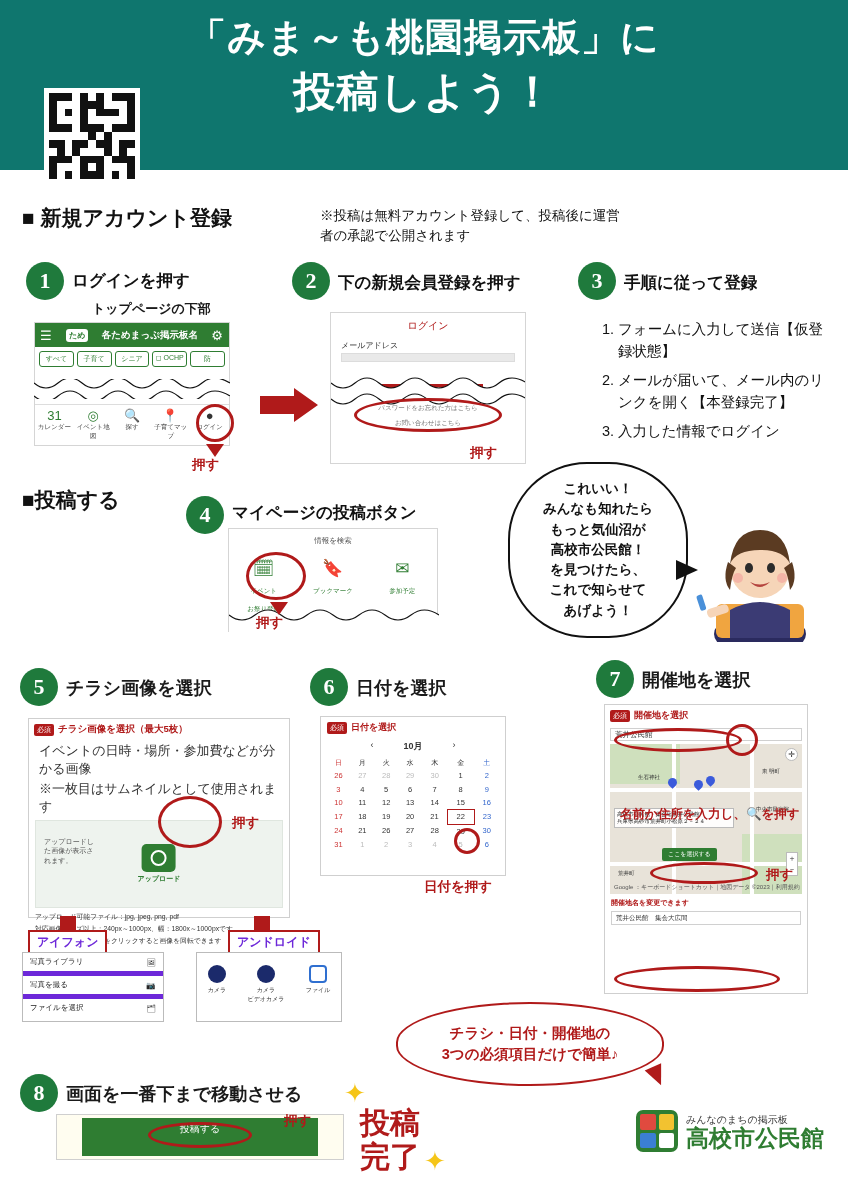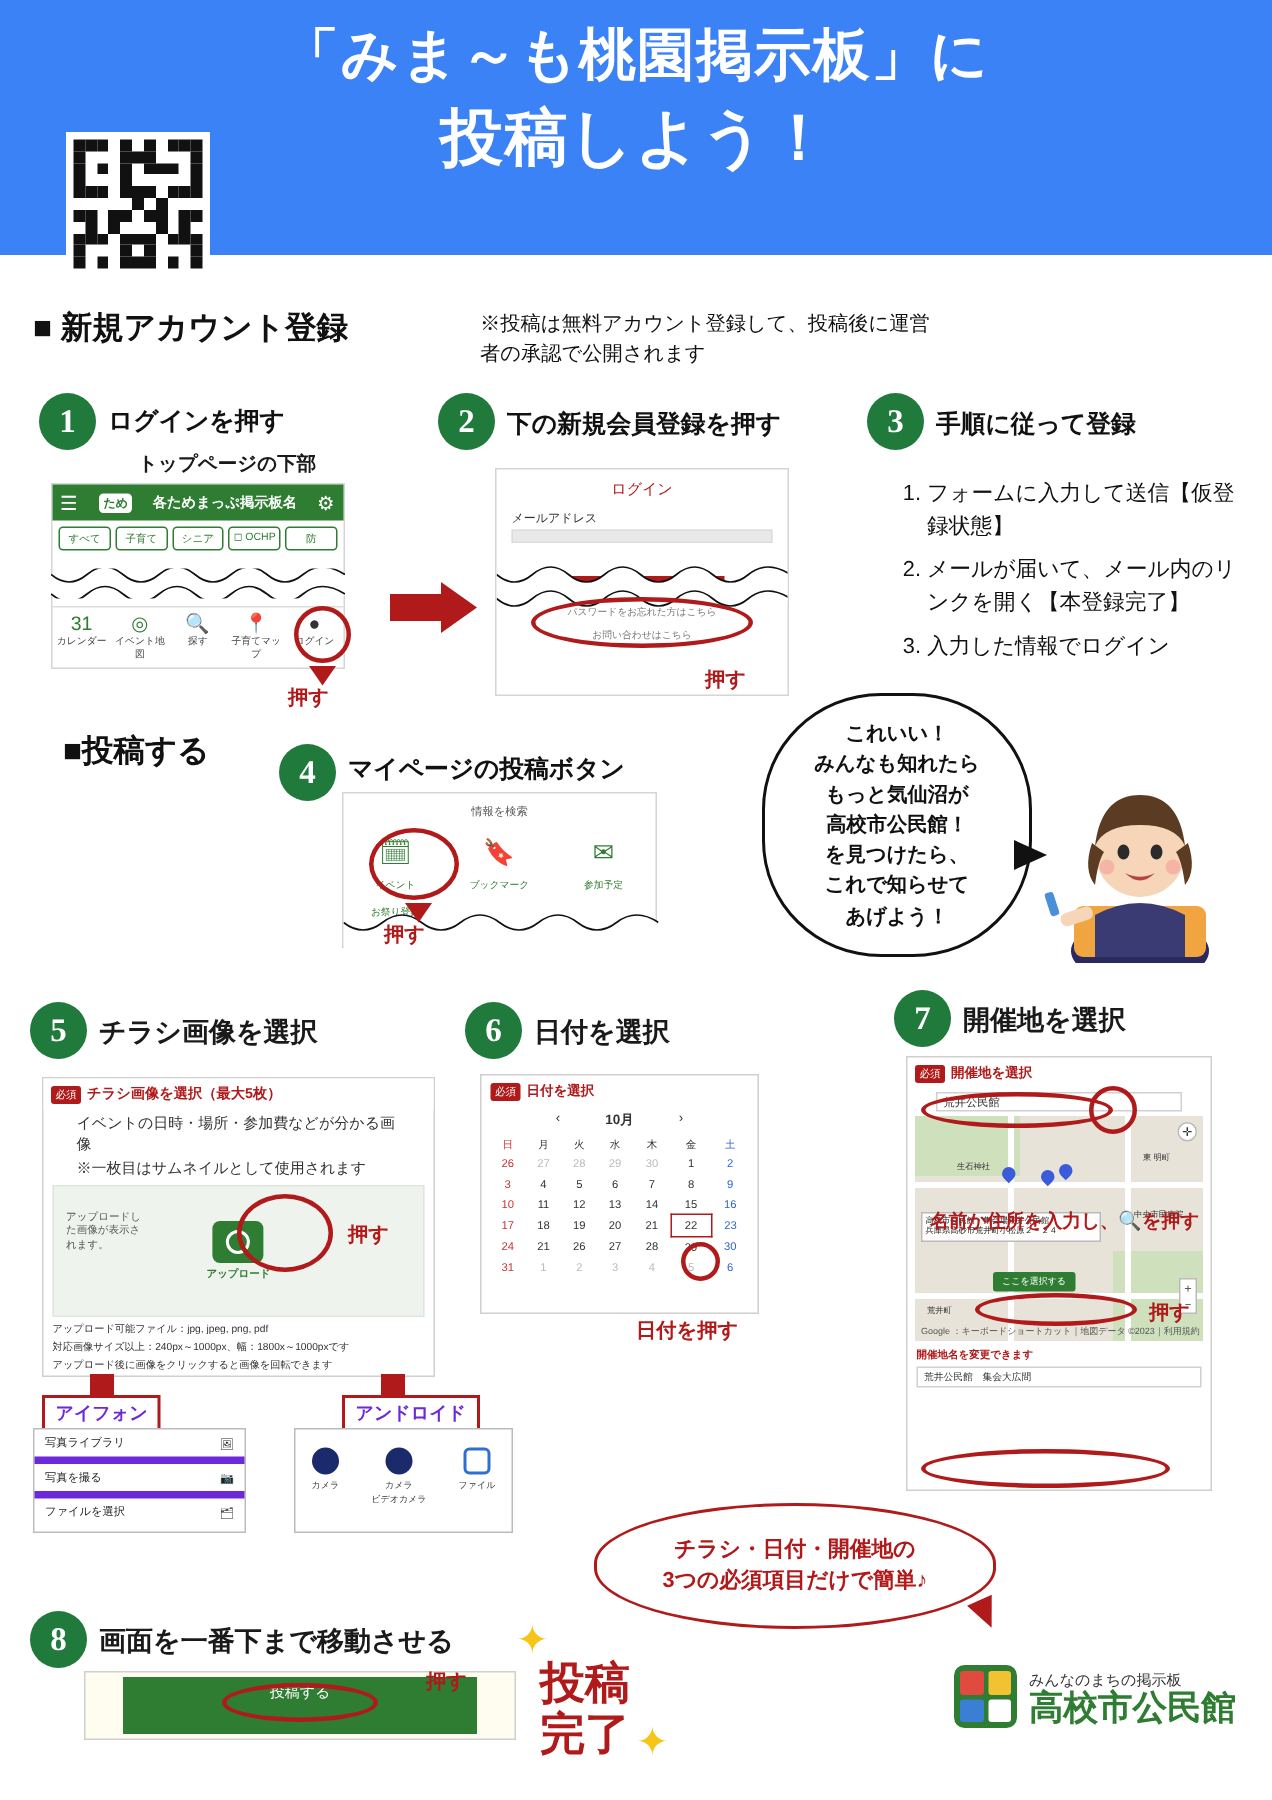--- a/index.html
+++ b/index.html
@@ -8,21 +8,21 @@
     width: 848px; height: 1200px;
     font-family: "Liberation Sans", sans-serif;
     background: #ffffff;
     position: relative;
     overflow: hidden;
     color: #1a1a1a;
   }
   
   .header {
     width:848px; height:170px;
-    background:#3b82f6;
+    background:#0f766e;
     position:relative;
   }
   .header .title {
     color:#fff;
     text-align:center;
     font-weight:bold;
     font-size:38px;
     letter-spacing:1px;
     padding-top:14px;
     line-height:1.25;
@@ -93,21 +93,21 @@
   }
   .bubble .txt { font-size:13.5px; line-height:1.5; font-weight:bold; color:#111;}
   .bubble-tail { position:absolute; left:676px; top:560px; width:0;height:0;
     border-top:10px solid transparent;border-bottom:10px solid transparent;border-left:22px solid #111;}
 
   
   .card5 { position:absolute; left:28px; top:718px; width:262px; height:200px; background:#fff; border:1px solid #cfcfcf;}
   .card5 .hd { display:flex; align-items:center; gap:4px; padding:4px 5px; background:#fff;}
   .badge { background:#b01a1a; color:#fff; font-size:7px; padding:1px 3px; border-radius:2px;}
   .card5 .hdt { font-size:9.5px; font-weight:bold; color:#b01a1a;}
-  .card5 .line { font-size:10px; color:#333; margin:2px 22px;}
+  .card5 .line { font-size:13px; color:#333; margin:2px 10px;}
   .card5 .drop { margin:4px 6px; height:88px; background:#eef3ee; border:1px solid #dfe6df; position:relative; }
   .card5 .drop .ph { font-size:7px; color:#555; position:absolute; left:8px; top:16px; width:54px; line-height:1.35;}
   .card5 .upl { position:absolute; left:50%; top:50%; transform:translate(-50%,-50%); text-align:center;}
   .card5 .upl .cam { width:34px;height:28px;background:#2f7d32; border-radius:5px; margin:0 auto; position:relative;}
   .card5 .upl .cam:after{content:""; position:absolute; left:50%; top:50%; transform:translate(-50%,-50%); width:12px;height:12px;border:2px solid #fff;border-radius:50%;}
   .card5 .upl .tx { font-size:7px; color:#2f7d32; font-weight:bold; margin-top:2px;}
   .card5 .ftr { font-size:6.8px; color:#333; margin:3px 6px; line-height:1.35;}
 
   
   .cal { position:absolute; left:320px; top:716px; width:186px; height:160px; background:#fff; border:1px solid #cfcfcf;}
@@ -118,21 +118,21 @@
   table.calt th { font-size:7px; color:#333; font-weight:normal; padding:1px 0;}
   table.calt td { font-size:7.5px; color:#333; text-align:center; padding:2.2px 0;}
   table.calt td.mut { color:#bbb; }
   table.calt th.sun, table.calt td.sun { color:#c33; }
   table.calt th.sat, table.calt td.sat { color:#36c; }
 
   
   .card7 { position:absolute; left:604px; top:704px; width:204px; height:290px; background:#fff; border:1px solid #cfcfcf;}
   .card7 .hd { display:flex; gap:4px; align-items:center; padding:4px 5px;}
   .card7 .hdt { font-size:9px; font-weight:bold; color:#b01a1a;}
-  .card7 .srch { margin:2px 19px; height:13px; border:1px solid #d0d0d0; font-size:7.5px; color:#333; padding:1px 4px;}
+  .card7 .srch { margin:2px 5px; height:13px; border:1px solid #d0d0d0; font-size:7.5px; color:#333; padding:1px 4px;}
   .map { margin:3px 5px 0; height:150px; background:#e8e3d9; position:relative; overflow:hidden;}
   .map .rd { position:absolute; background:#fff; }
   .map .grn { position:absolute; background:#cfe0bd;}
   .map .pin { position:absolute; width:9px;height:9px;border-radius:50% 50% 50% 0; background:#3b5bdb; transform:rotate(-45deg);}
   .map .lbl { position:absolute; font-size:5.5px; color:#333;}
   .map .info { position:absolute; left:4px; top:64px; width:120px; background:rgba(255,255,255,.92); border:1px solid #bbb; font-size:5.5px; padding:2px; line-height:1.3;}
   .map .selbtn { position:absolute; left:52px; top:104px; background:#2f7d32; color:#fff; font-size:6px; padding:2px 6px; border-radius:2px;}
   .map .gg { position:absolute; left:4px; bottom:2px; font-size:6px; color:#555;}
   .map .zoom { position:absolute; right:4px; bottom:18px; width:12px; background:#fff; border:1px solid #bbb; text-align:center; font-size:8px; color:#333;}
   .map .compass { position:absolute; right:4px; top:4px; width:13px;height:13px;border-radius:50%; background:#fff; border:1px solid #bbb; font-size:8px; text-align:center; line-height:12px; color:#333;}
@@ -390,21 +390,21 @@
 <div class="press" style="position:absolute;left:470px;top:444px;">押す</div>
 
 <div style="position:absolute;left:578px;top:262px;" class="circ big">3</div>
 <div style="position:absolute;left:624px;top:272px;" class="step-title">手順に従って登録</div>
 <ol style="position:absolute;left:596px;top:318px;width:232px;padding-left:22px;margin:0;" class="ol-txt">
   <li>フォームに入力して送信【仮登録状態】</li>
   <li style="margin-top:6px">メールが届いて、メール内のリンクを開く【本登録完了】</li>
   <li style="margin-top:6px">入力した情報でログイン</li>
 </ol>
 
-<div style="position:absolute;left:22px;top:486px;margin-left:20px;" class="section-head">■投稿する</div>
+<div style="position:absolute;left:22px;top:486px;" class="section-head">■投稿する</div>
 
 <div style="position:absolute;left:186px;top:496px;" class="circ big">4</div>
 <div style="position:absolute;left:232px;top:502px;" class="step-title">マイページの投稿ボタン</div>
 
 <div class="app4">
   <div class="top">情報を検索</div>
   <div class="row">
     <div class="it">
       <span class="ic">🗓</span>
       <span class="lb" style="white-space:pre-line">イベント

